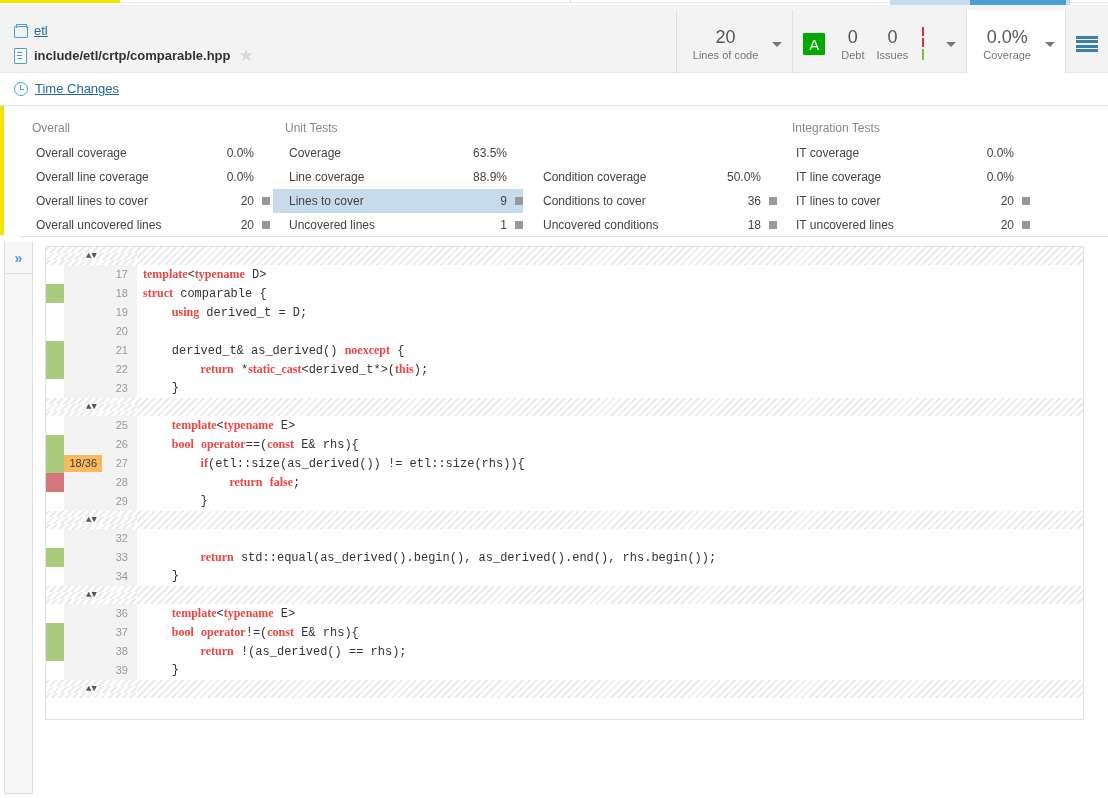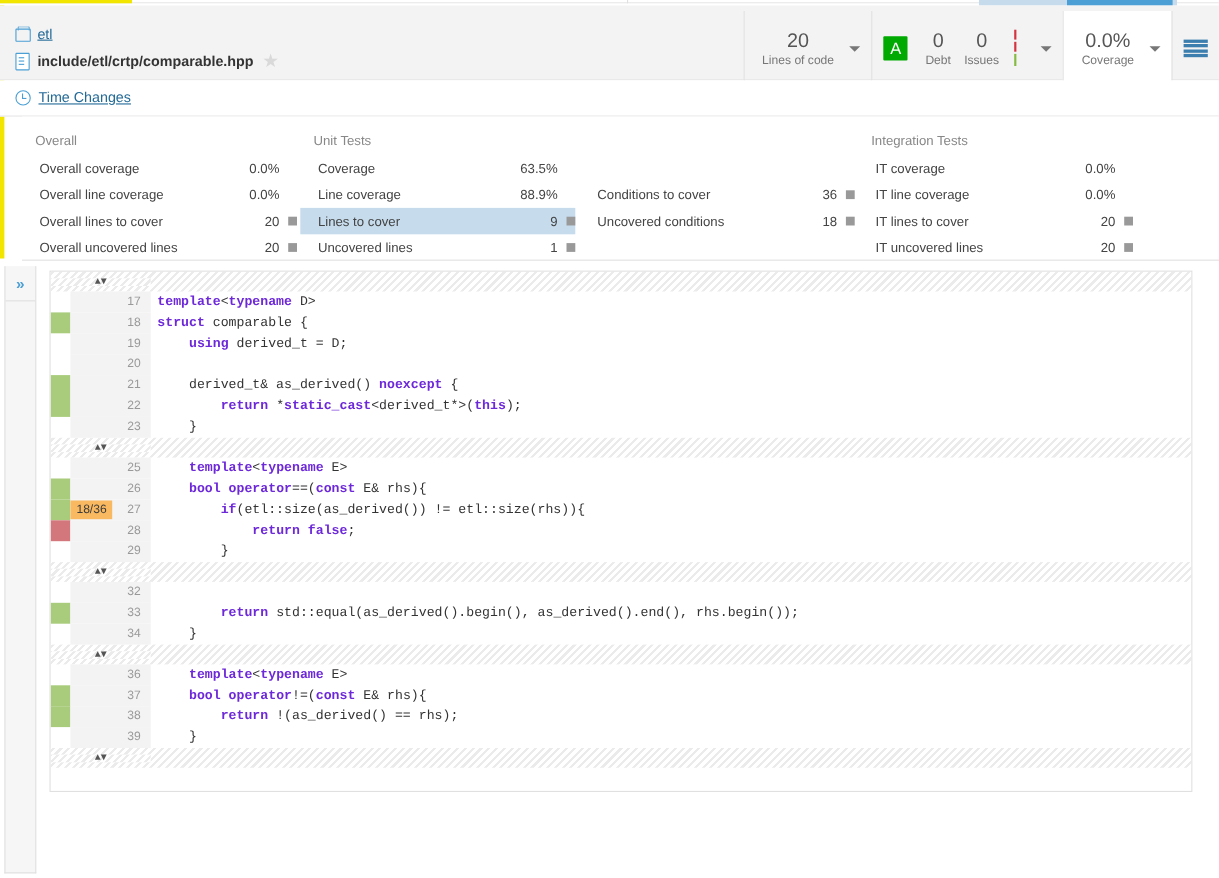--- a/index.html
+++ b/index.html
@@ -148,21 +148,21 @@
     width: 91px; flex: 0 0 91px; display:flex; align-items:center; justify-content:center;
     cursor: pointer; color:#555; font-size:9px; line-height:7px; letter-spacing:0;
     background-image: repeating-linear-gradient(-45deg, #ffffff 0 3px, #ebebeb 3px 5px);
   }
   .sep .sep-handle b { display:block; }
   .sep .sep-rest { flex: 1; }
 
   .cov-green { background: #a9cc7c; }
   .cov-red   { background: #d4777d; }
 
-  .k  { color: #6d28d9; font-weight: bold; }  
+  .k  { color: #ef4444; font-weight: bold; font-family: Liberation Serif, serif; }  
   .s  { color: #333; }
 </style>
 </head>
 <body>
 
 <div id="top-strip">
   <div class="line"></div>
   <div class="yellow"></div>
   <div class="sep1"></div>
   <div class="hdr-tint-light"></div>
@@ -286,20 +286,25 @@
       </div>
     </div>
     <div class="mcol" style="left: 507px; width: 250px;">
       <div class="mcol-head"></div>
       <div class="mrow">
         <span class="mname"></span>
         <span class="mval"></span>
         <span class="msq empty"></span>
       </div>
       <div class="mrow">
+        <span class="mname">Condition coverage</span>
+        <span class="mval">50.0%</span>
+        <span class="msq empty"></span>
+      </div>
+      <div class="mrow">
         <span class="mname">Conditions to cover</span>
         <span class="mval">36</span>
         <span class="msq"></span>
       </div>
       <div class="mrow">
         <span class="mname">Uncovered conditions</span>
         <span class="mval">18</span>
         <span class="msq"></span>
       </div>
     </div>

